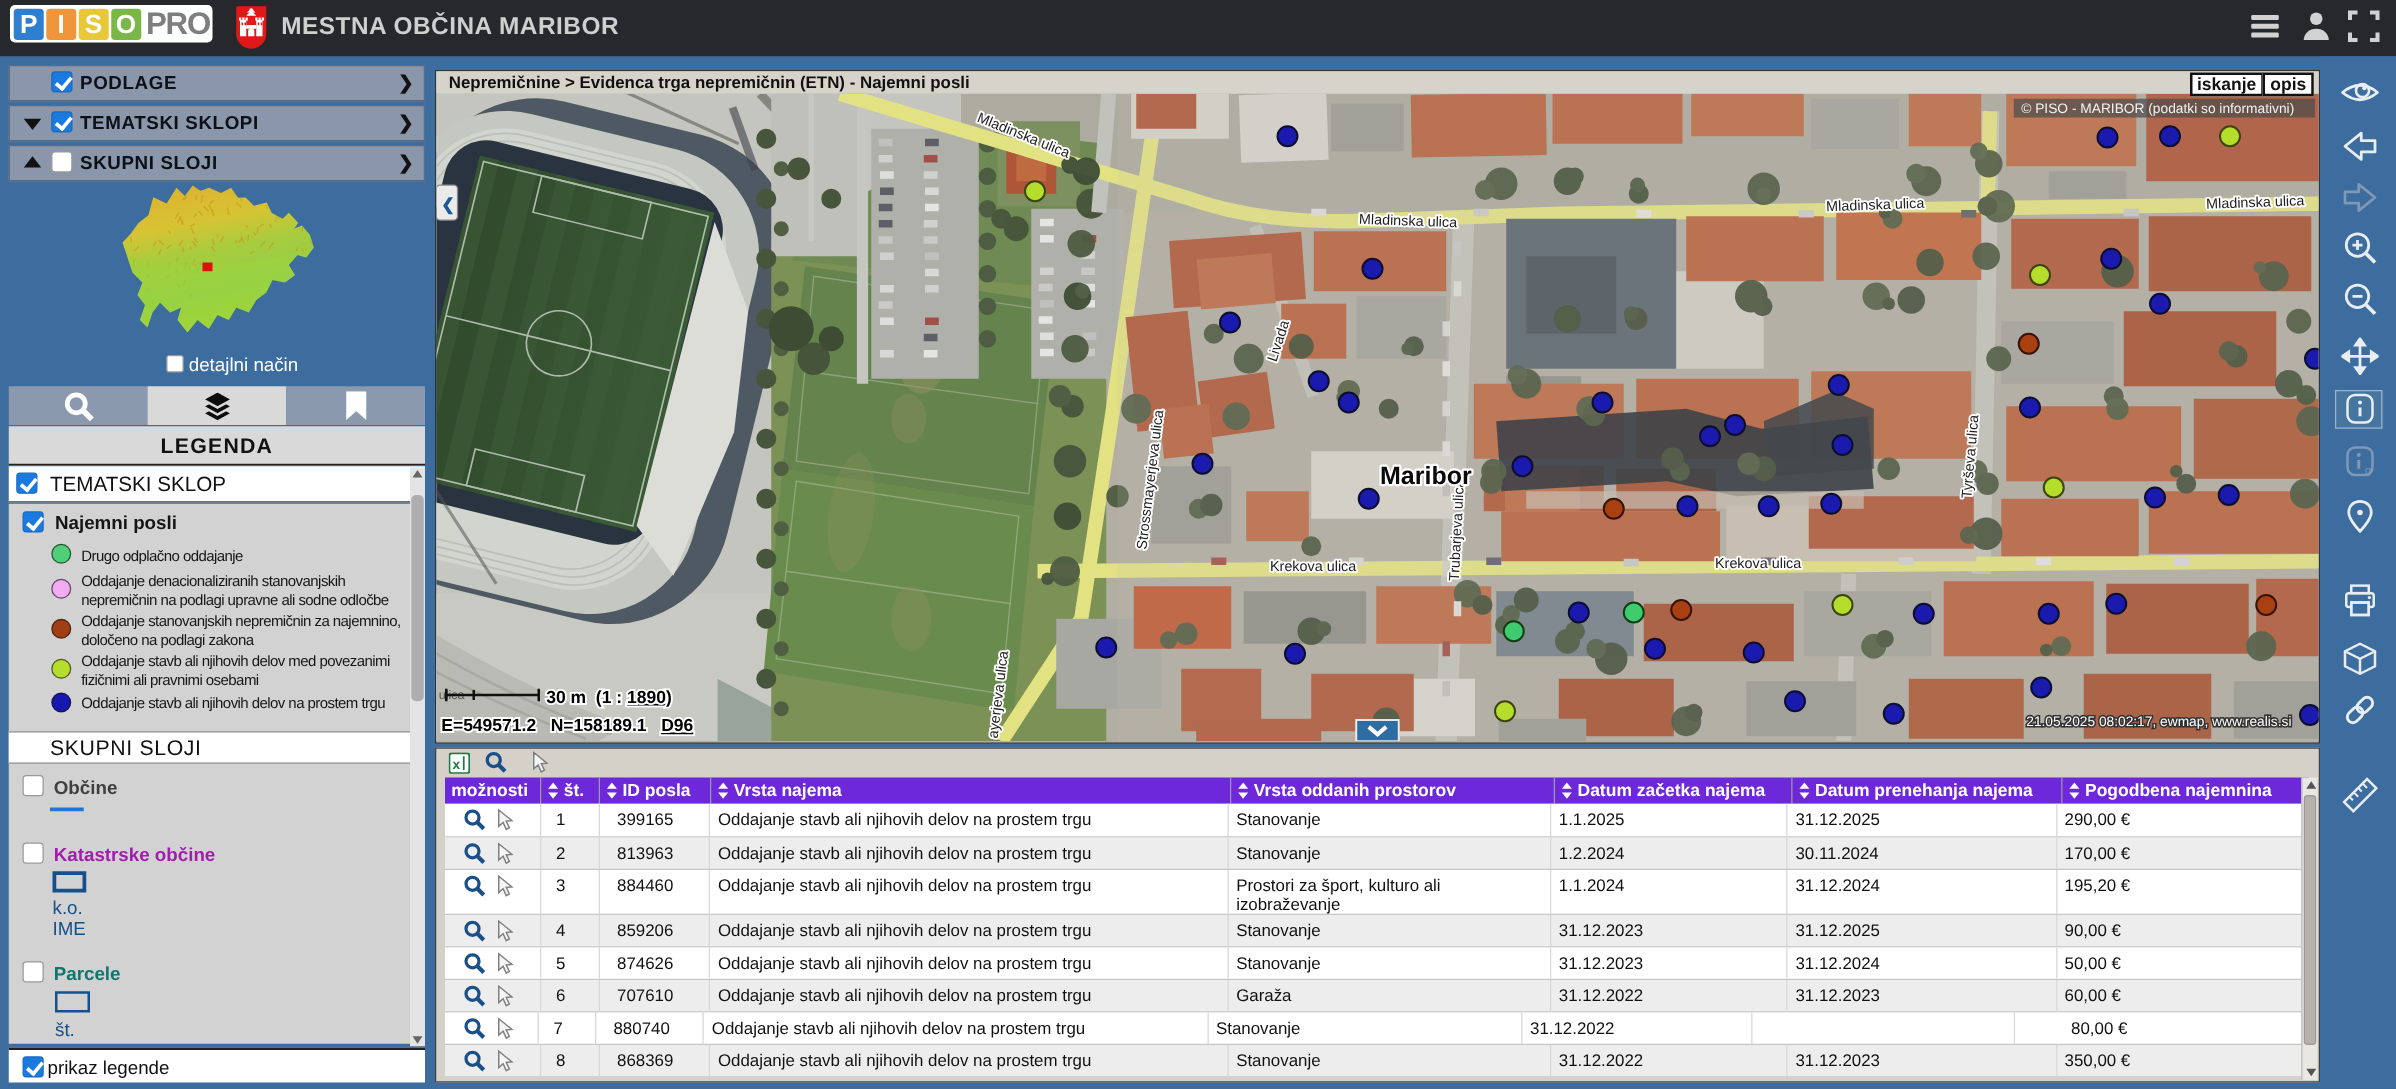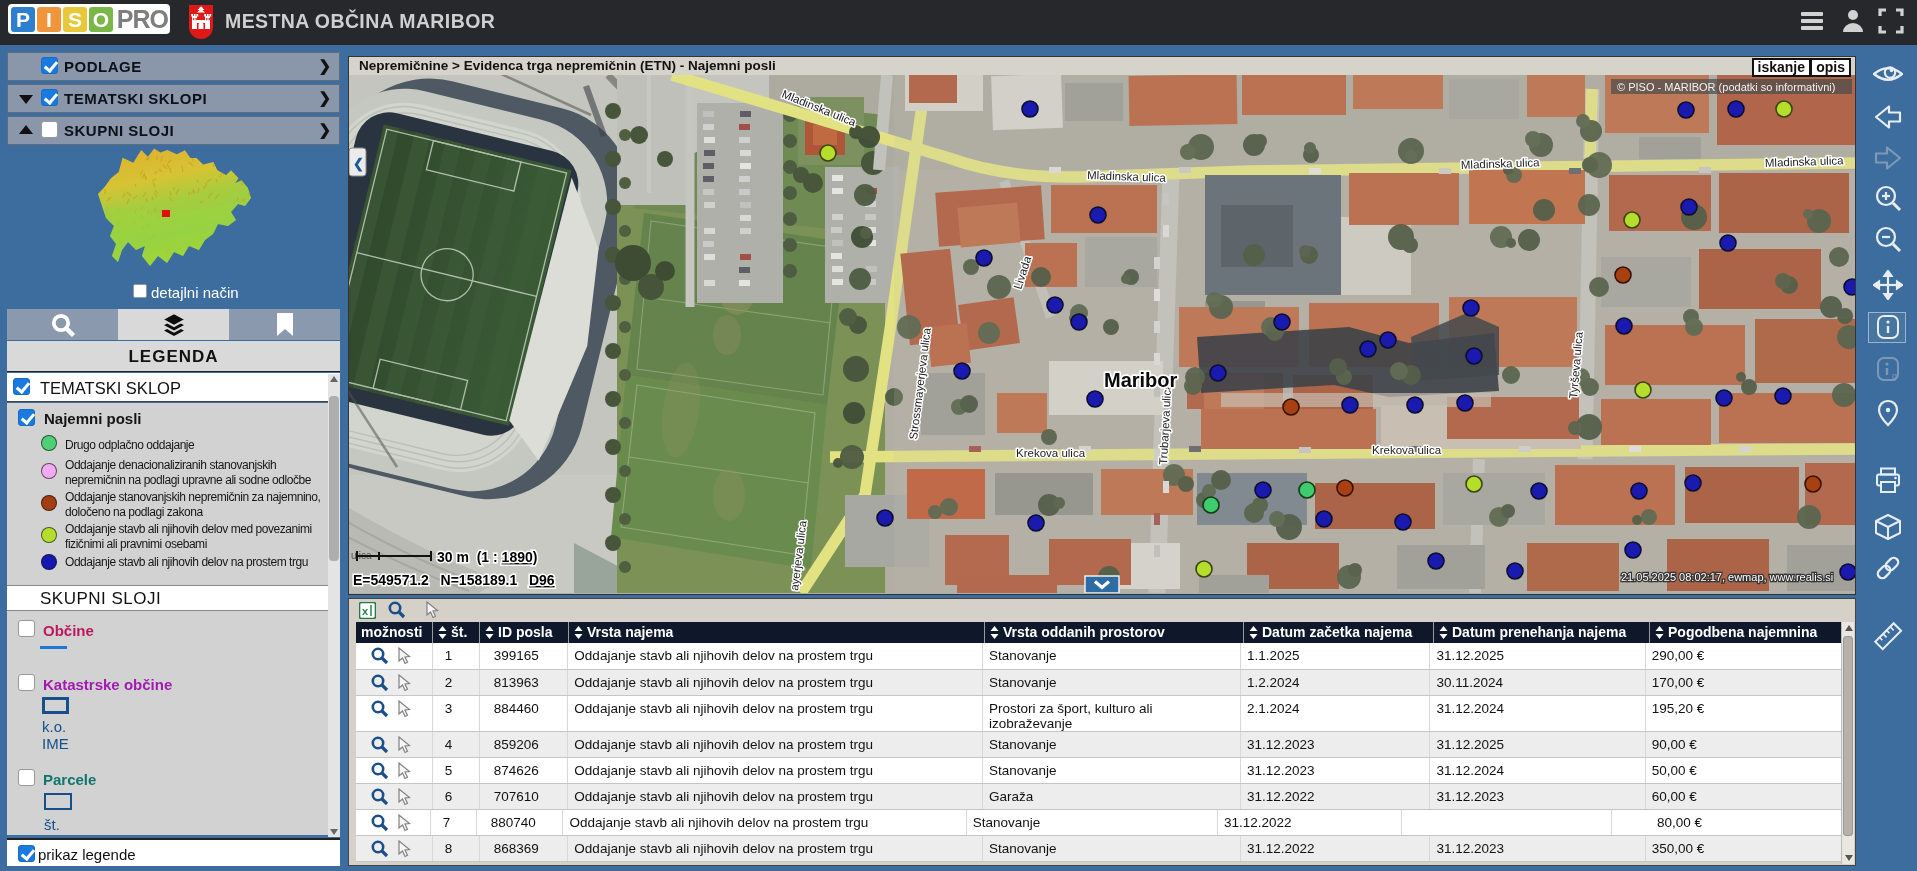--- a/index.html
+++ b/index.html
@@ -37,21 +37,21 @@
 #legscroll { position:absolute; right:0; top:-29px; width:12px; height:463px; background:#e4e4e4; }
 #prikaz { position:absolute; left:7px; top:838px; width:333px; height:28px; background:#fff; border-top:2px solid #222; }
 #prikaz span { position:absolute; left:31px; top:6px; font-size:15px; color:#111; }
 
 #mappanel { position:absolute; left:348px; top:56px; width:1508px; height:539px; border:1px solid #333; background:#b3afa5; }
 #breadcrumb { position:absolute; left:0; top:0; width:1506px; height:18px; background:#d6d3cb; font-size:13.5px; font-weight:bold; color:#111; padding:1px 0 0 10px; }
 #mapview { position:absolute; left:0; top:18px; width:1506px; height:518px; overflow:hidden; }
 .mapbtn { position:absolute; border:2px solid #111; background:#fff; font-weight:bold; font-size:14px; color:#111; padding:0 4px; line-height:15px; z-index:60;}
 
 #tablepanel { position:absolute; left:348px; top:598px; width:1508px; height:268px; background:#d5d1c9; border:1px solid #444; }
-#thead { position:absolute; left:7px; top:23px; width:1491px; height:21px; background:#0f172a; display:flex; }
+#thead { position:absolute; left:7px; top:23px; width:1491px; height:21px; background:#6d28d9; display:flex; }
 .th { color:#fff; font-weight:bold; font-size:14px; line-height:21px; border-right:1px solid #9a9a9a; padding-left:5px; white-space:nowrap; overflow:hidden; }
 .trow { position:absolute; left:7px; width:1486px; border-bottom:1px solid #c6c6c6; display:flex; background:#fff; }
 .trow.alt { background:#ededed; }
 .td { font-size:13.5px; color:#111; padding:5px 0 0 6px; border-right:1px solid #d8d8d8; }
 #tscroll { position:absolute; right:1px; top:23px; width:13px; height:242px; background:#e9e7e2; border-left:1px solid #bbb;}
 
 #rtoolbar { position:absolute; left:1856px; top:45px; width:61px; height:826px; background:#3d6d9e; }
 .rico { position:absolute; left:17px; }
 </style>
 </head>
@@ -278,21 +278,21 @@
   <div class="lcirc" style="left:34px; top:60px; background:#f2abf2;"></div>
   <div class="litem" style="left:58px; top:55px;">Oddajanje denacionaliziranih stanovanjskih<br>nepremičnin na podlagi upravne ali sodne odločbe</div>
   <div class="lcirc" style="left:34px; top:92px; background:#a33d12;"></div>
   <div class="litem" style="left:58px; top:87px;">Oddajanje stanovanjskih nepremičnin za najemnino,<br>določeno na podlagi zakona</div>
   <div class="lcirc" style="left:34px; top:124px; background:#b5dd2b;"></div>
   <div class="litem" style="left:58px; top:119px;">Oddajanje stavb ali njihovih delov med povezanimi<br>fizičnimi ali pravnimi osebami</div>
   <div class="lcirc" style="left:34px; top:151px; background:#1717b2;"></div>
   <div class="litem" style="left:58px; top:152px;">Oddajanje stavb ali njihovih delov na prostem trgu</div>
   <div id="skupband">SKUPNI SLOJI</div>
   <div class="cb off" style="left:11px; top:217px;"></div>
-  <div style="position:absolute; left:36px; top:219px; font-weight:bold; font-size:15px; color:#be185d;">Občine</div>
+  <div style="position:absolute; left:36px; top:219px; font-weight:bold; font-size:15px; color:#404040;">Občine</div>
   <div style="position:absolute; left:33px; top:243px; width:27px; height:3px; background:#1e78d2;"></div>
   <div class="cb off" style="left:11px; top:271px;"></div>
   <div style="position:absolute; left:36px; top:273px; font-weight:bold; font-size:15px; color:#a21caf;">Katastrske občine</div>
   <div style="position:absolute; left:35px; top:294px; width:27px; height:17px; border:3px solid #15508c;"></div>
   <div style="position:absolute; left:35px; top:315px; font-size:15px; color:#15508c;">k.o.<br>IME</div>
   <div class="cb off" style="left:11px; top:366px;"></div>
   <div style="position:absolute; left:36px; top:368px; font-weight:bold; font-size:15px; color:#0f766e;">Parcele</div>
   <div style="position:absolute; left:37px; top:390px; width:28px; height:17px; border:2px solid #15508c;"></div>
   <div style="position:absolute; left:37px; top:413px; font-size:15px; color:#15508c;">št.</div>
   <div id="legscroll">
@@ -839,21 +839,21 @@
       <div class="td" style="width:77px; padding-top:3px;"><span style="margin-left:8px; display:inline-block;"><svg width="19" height="19" viewBox="0 0 19 19">
             <circle cx="8" cy="8" r="5.2" fill="none" stroke="#1a4f8a" stroke-width="2.6"></circle>
             <line x1="12" y1="12" x2="17" y2="17" stroke="#1a4f8a" stroke-width="3.2"></line>
           </svg></span><span style="margin-left:8px; display:inline-block;"><svg width="15" height="18" viewBox="0 0 15 18">
             <path d="M2 1 L2 14 L5.5 11 L8 16.5 L10.5 15.2 L8 10 L12.5 9.5 Z" fill="#f5f5f5" stroke="#808080" stroke-width="1.2"></path>
           </svg></span></div>
       <div class="td" style="width:47px; padding-left:12px;">3</div>
       <div class="td" style="width:89px; padding-left:14px;">884460</div>
       <div class="td" style="width:416px;">Oddajanje stavb ali njihovih delov na prostem trgu</div>
       <div class="td" style="width:259px;">Prostori za šport, kulturo ali<br>izobraževanje</div>
-      <div class="td" style="width:190px;">2.1.2024</div>
+      <div class="td" style="width:190px;">1.1.2024</div>
       <div class="td" style="width:216px;">31.12.2024</div>
       <div class="td" style="width:197px;">195,20 €</div>
     </div>
     <div class="trow alt" style="top:133px; height:26px;">
       <div class="td" style="width:77px; padding-top:3px;"><span style="margin-left:8px; display:inline-block;"><svg width="19" height="19" viewBox="0 0 19 19">
             <circle cx="8" cy="8" r="5.2" fill="none" stroke="#1a4f8a" stroke-width="2.6"></circle>
             <line x1="12" y1="12" x2="17" y2="17" stroke="#1a4f8a" stroke-width="3.2"></line>
           </svg></span><span style="margin-left:8px; display:inline-block;"><svg width="15" height="18" viewBox="0 0 15 18">
             <path d="M2 1 L2 14 L5.5 11 L8 16.5 L10.5 15.2 L8 10 L12.5 9.5 Z" fill="#f5f5f5" stroke="#808080" stroke-width="1.2"></path>
           </svg></span></div>

